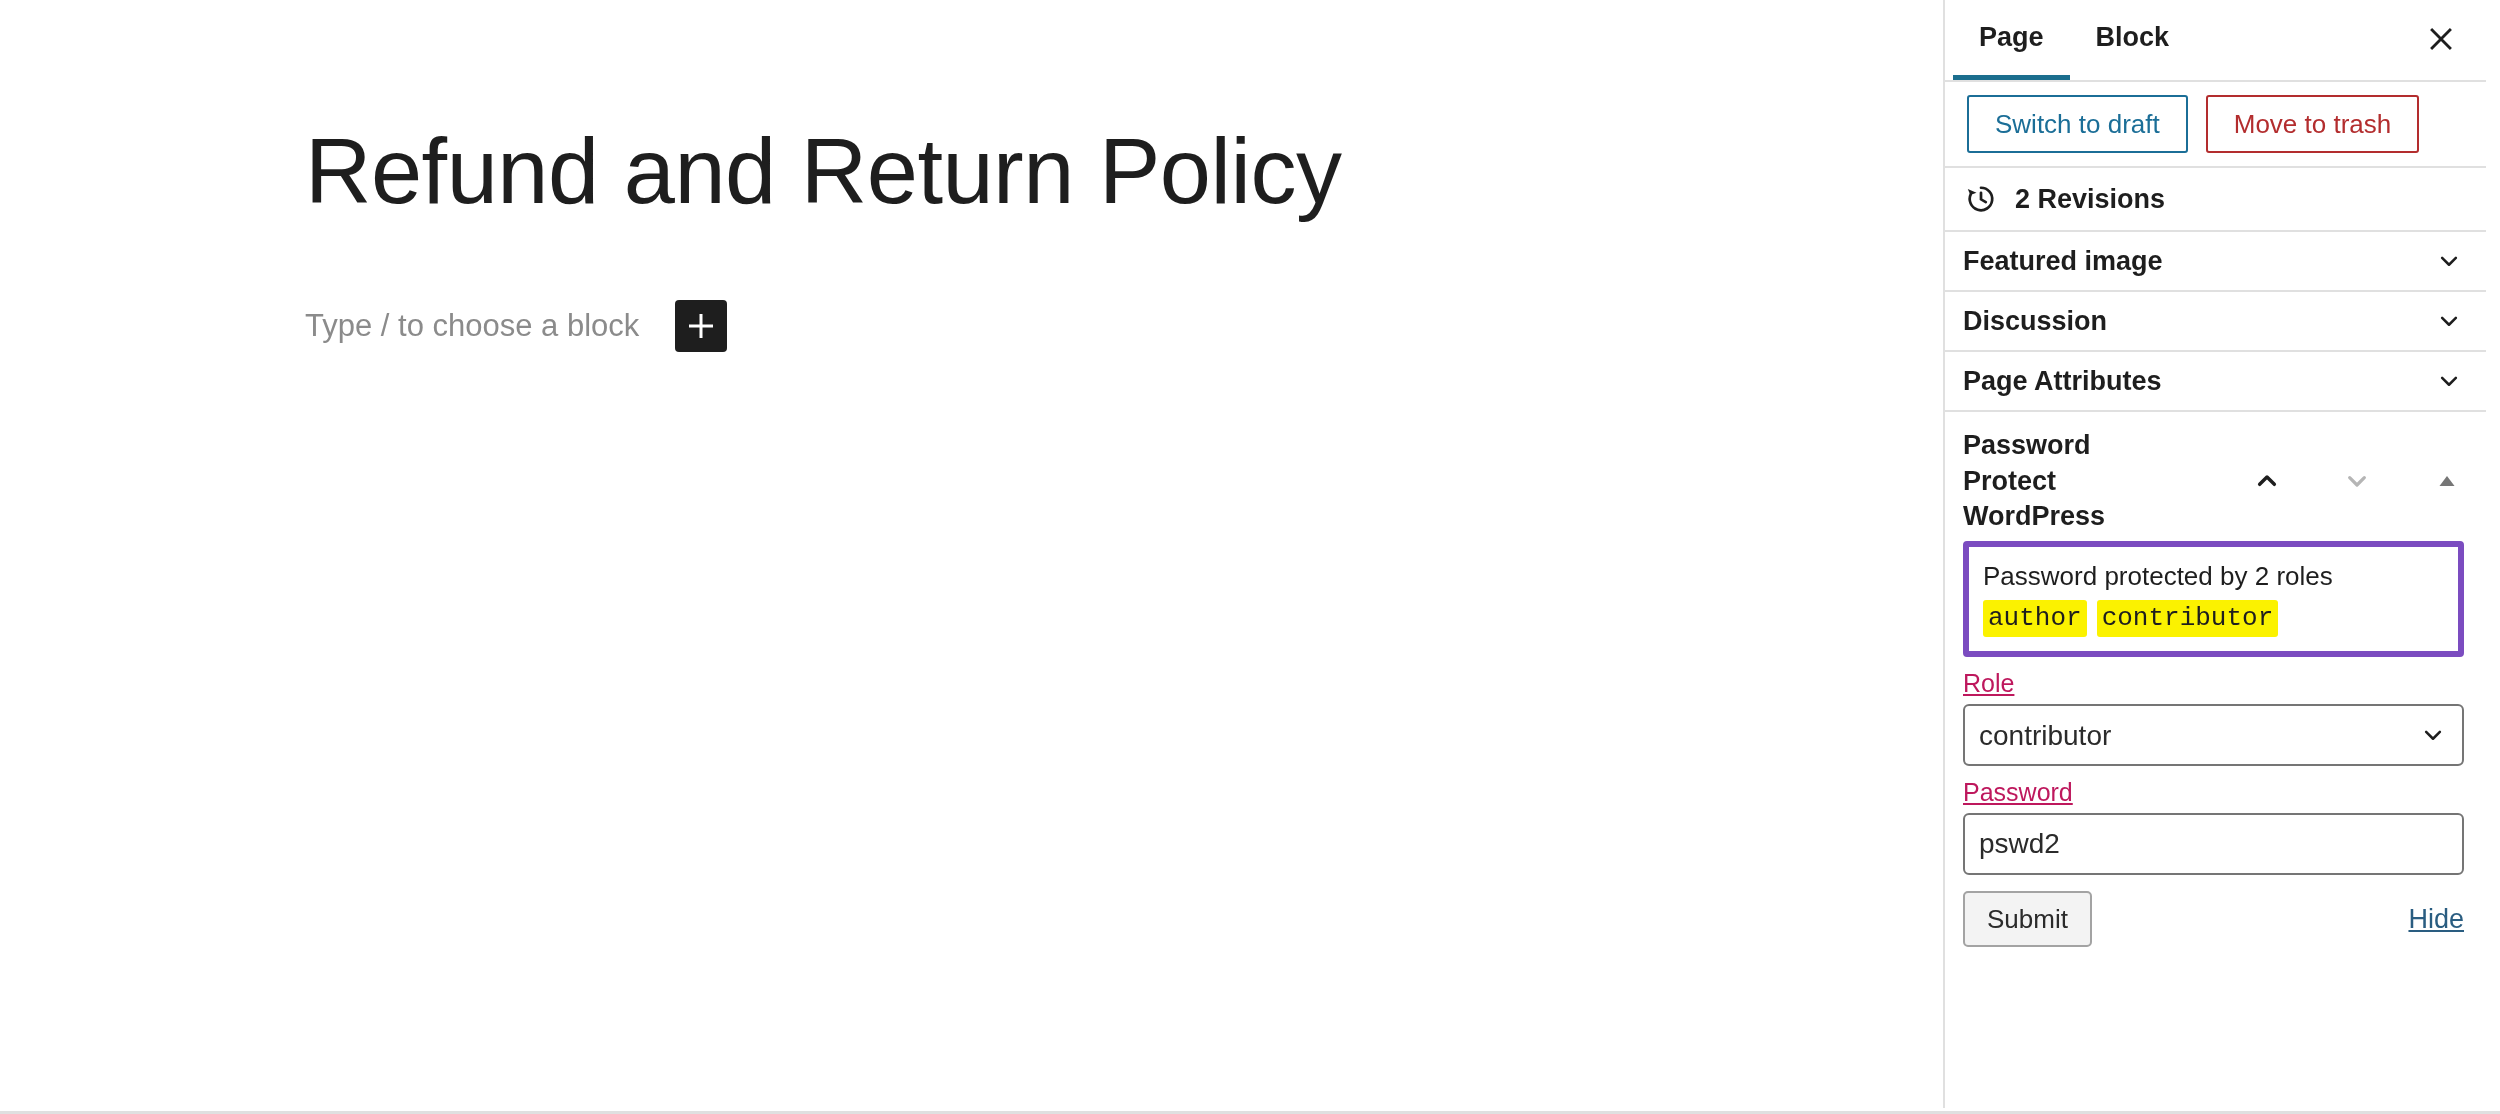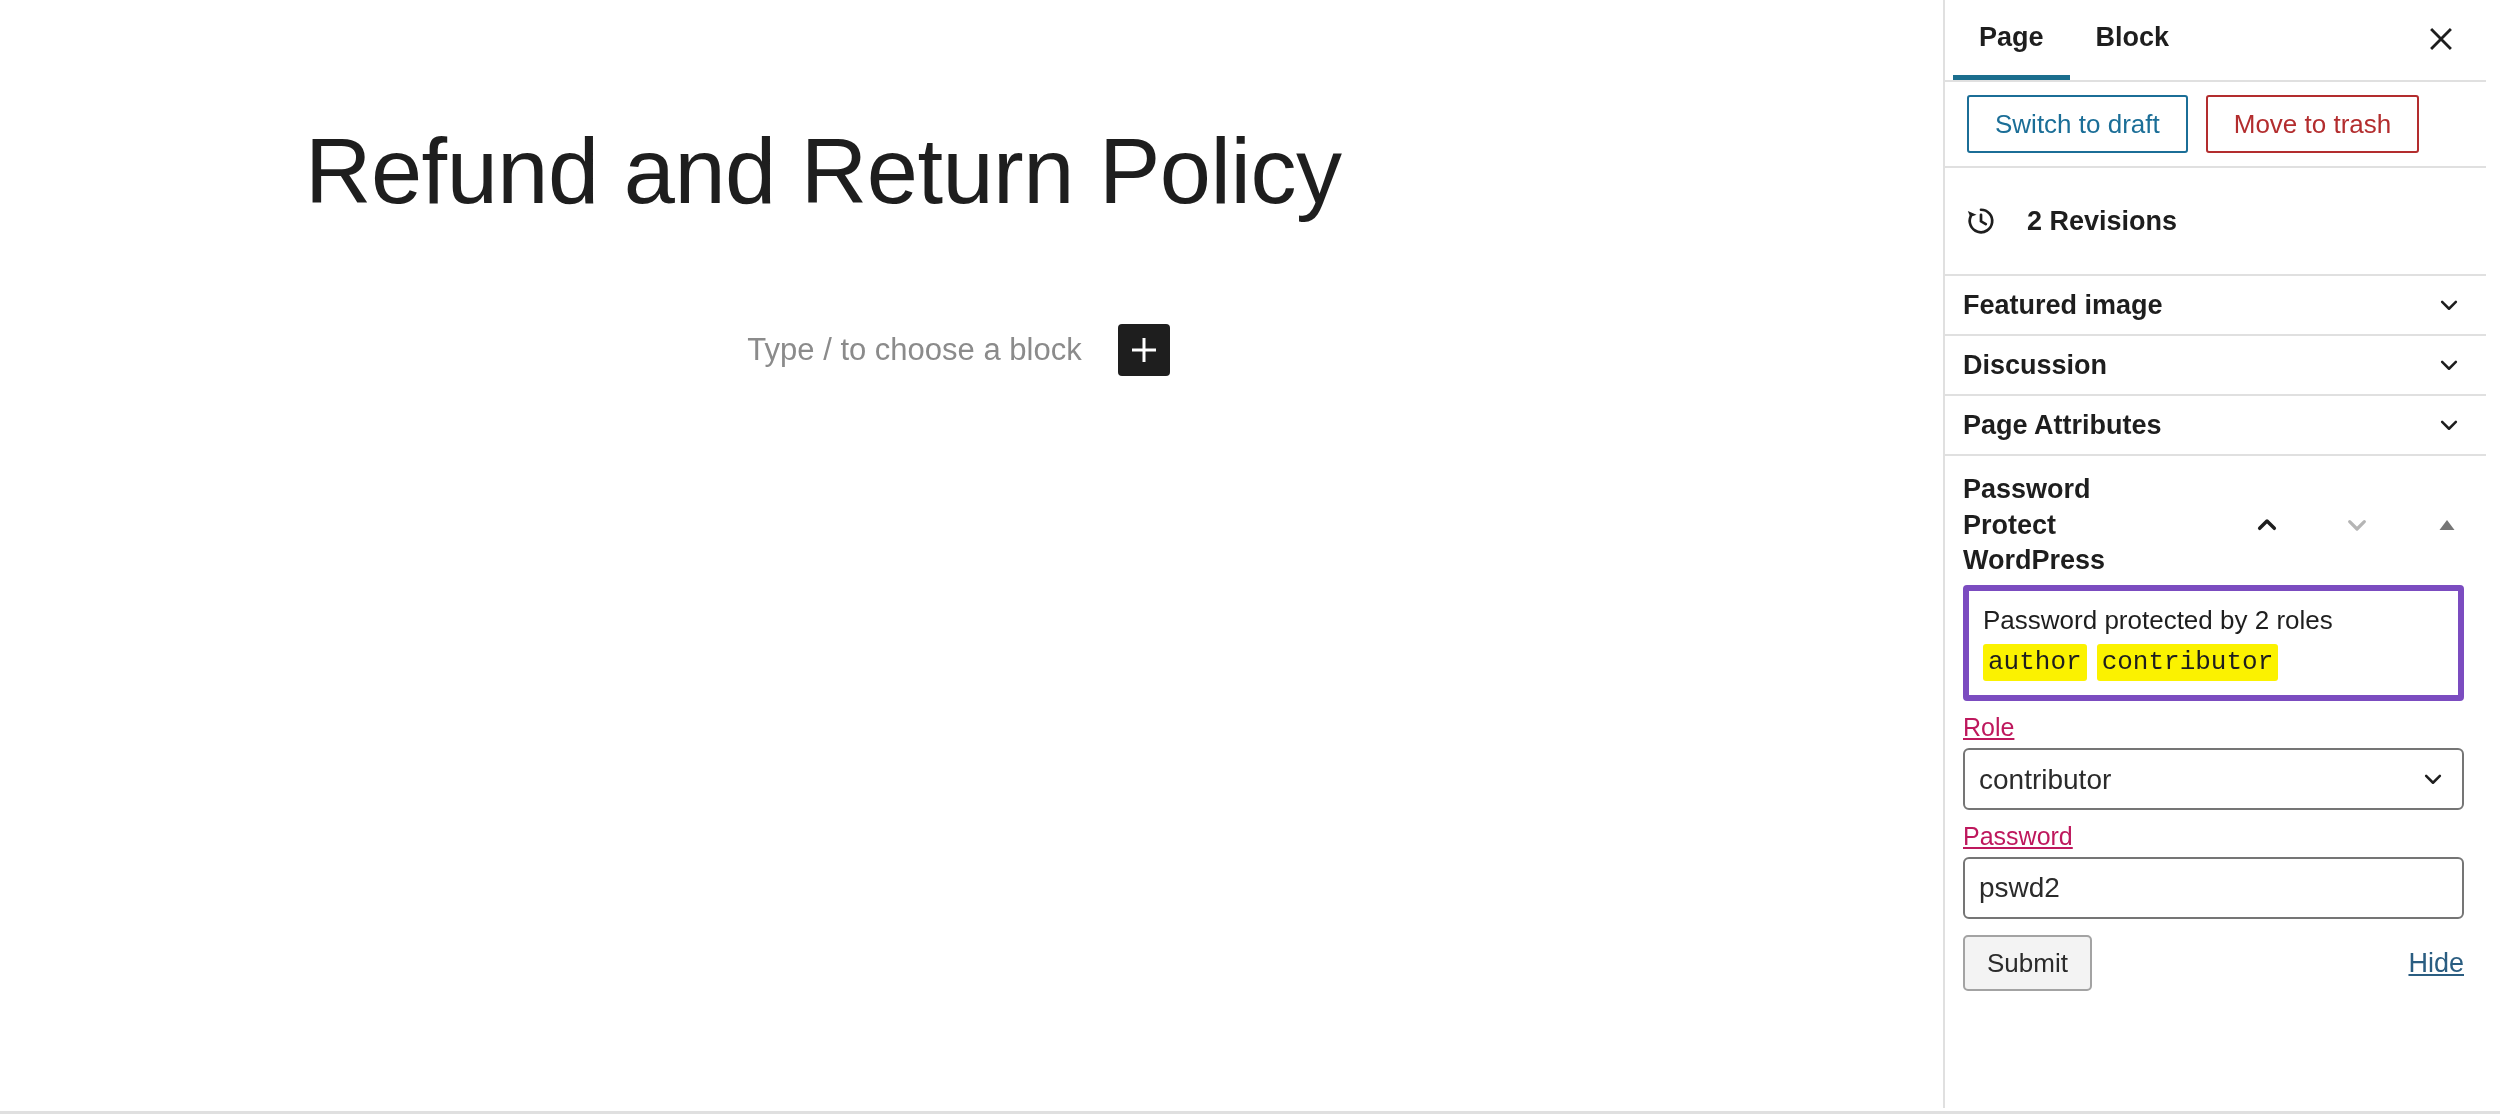--- a/index.html
+++ b/index.html
@@ -38,26 +38,26 @@
     font-weight: 400;
     letter-spacing: -0.5px;
     color: #1e1e1e;
     white-space: nowrap;
     cursor: text;
   }
 
   .block-placeholder-row {
     position: absolute;
     left: 305px;
-    top: 324px;
+    top: 300px;
     width: 1307px;
     height: 52px;
     display: flex;
     align-items: center;
-    justify-content: center;
+    justify-content: flex-start;
     gap: 36px;
   }
 
   .block-placeholder-text {
     font-size: 31px;
     line-height: 1.3;
     color: #8b8b8b;
     cursor: text;
   }
 
@@ -159,24 +159,24 @@
     display: flex;
     align-items: center;
     justify-content: center;
     white-space: nowrap;
   }
   .btn-draft  { border: 2px solid #1b6e97; color: #1b6e97; }
   .btn-trash  { border: 2px solid #b32d2e; color: #b32d2e; }
 
   
   .revisions-row {
-    height: 108px;
-    display: flex;
-    align-items: center;
-    gap: 28px;
+    height: 64px;
+    display: flex;
+    align-items: center;
+    gap: 16px;
     padding: 0 18px;
     border-bottom: 2px solid #e0e0e0;
     cursor: pointer;
   }
   .revisions-icon { width: 36px; height: 36px; flex: 0 0 auto; }
   .revisions-label {
     font-size: 27px;
     font-weight: 700;
     color: #1e1e1e;
   }

